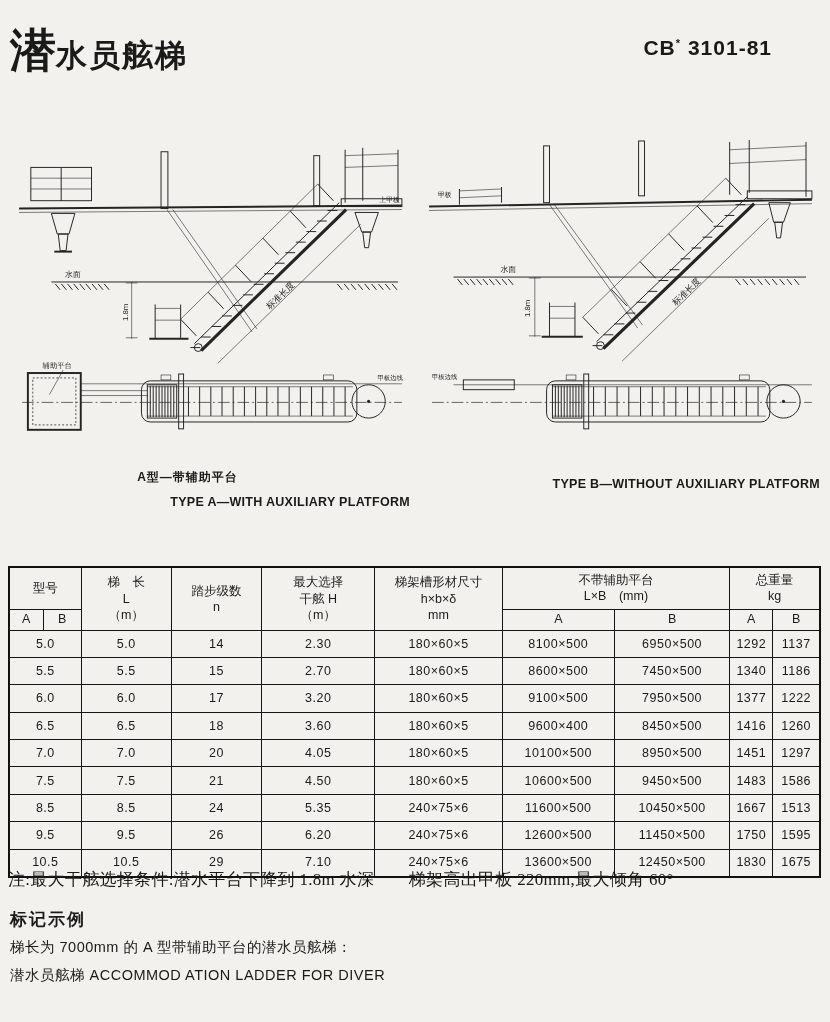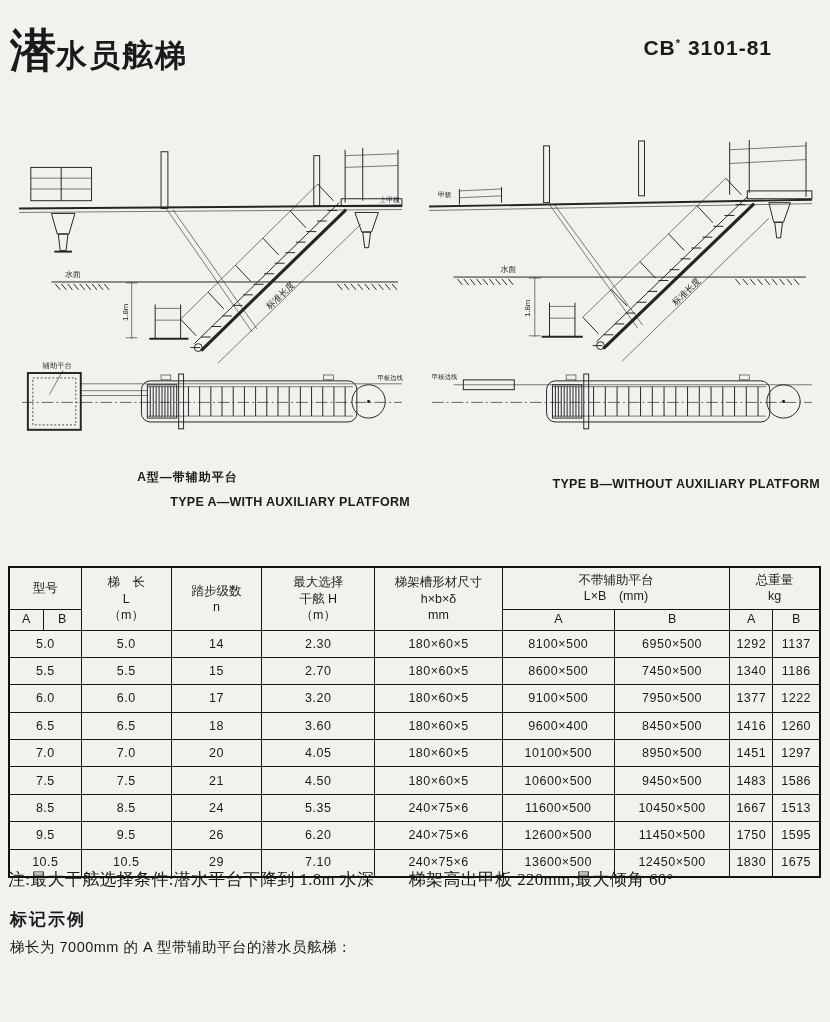--- a/index.html
+++ b/index.html
@@ -508,15 +508,16 @@
           <td>1830</td>
           <td>1675</td>
         </tr>
       </tbody>
   </table>
 
   <div class="note">注:最大干舷选择条件:潜水平台下降到 1.8m 水深　　梯架高出甲板 220mm,最大倾角 60°</div>
 
   <div class="marking-head">标记示例</div>
   <div class="mark-line ml1">梯长为 7000mm 的 A 型带辅助平台的潜水员舷梯：</div>
+  <div class="mark-line ml2">潜水员舷梯 ACCOMMOD ATION LADDER FOR DIVER</div>
   <div class="mark-line ml3"><span>A 7000 CB</span><sup>*</sup>&nbsp;<span>3101—81</span></div>
 
 </div>
 
 </body></html>

